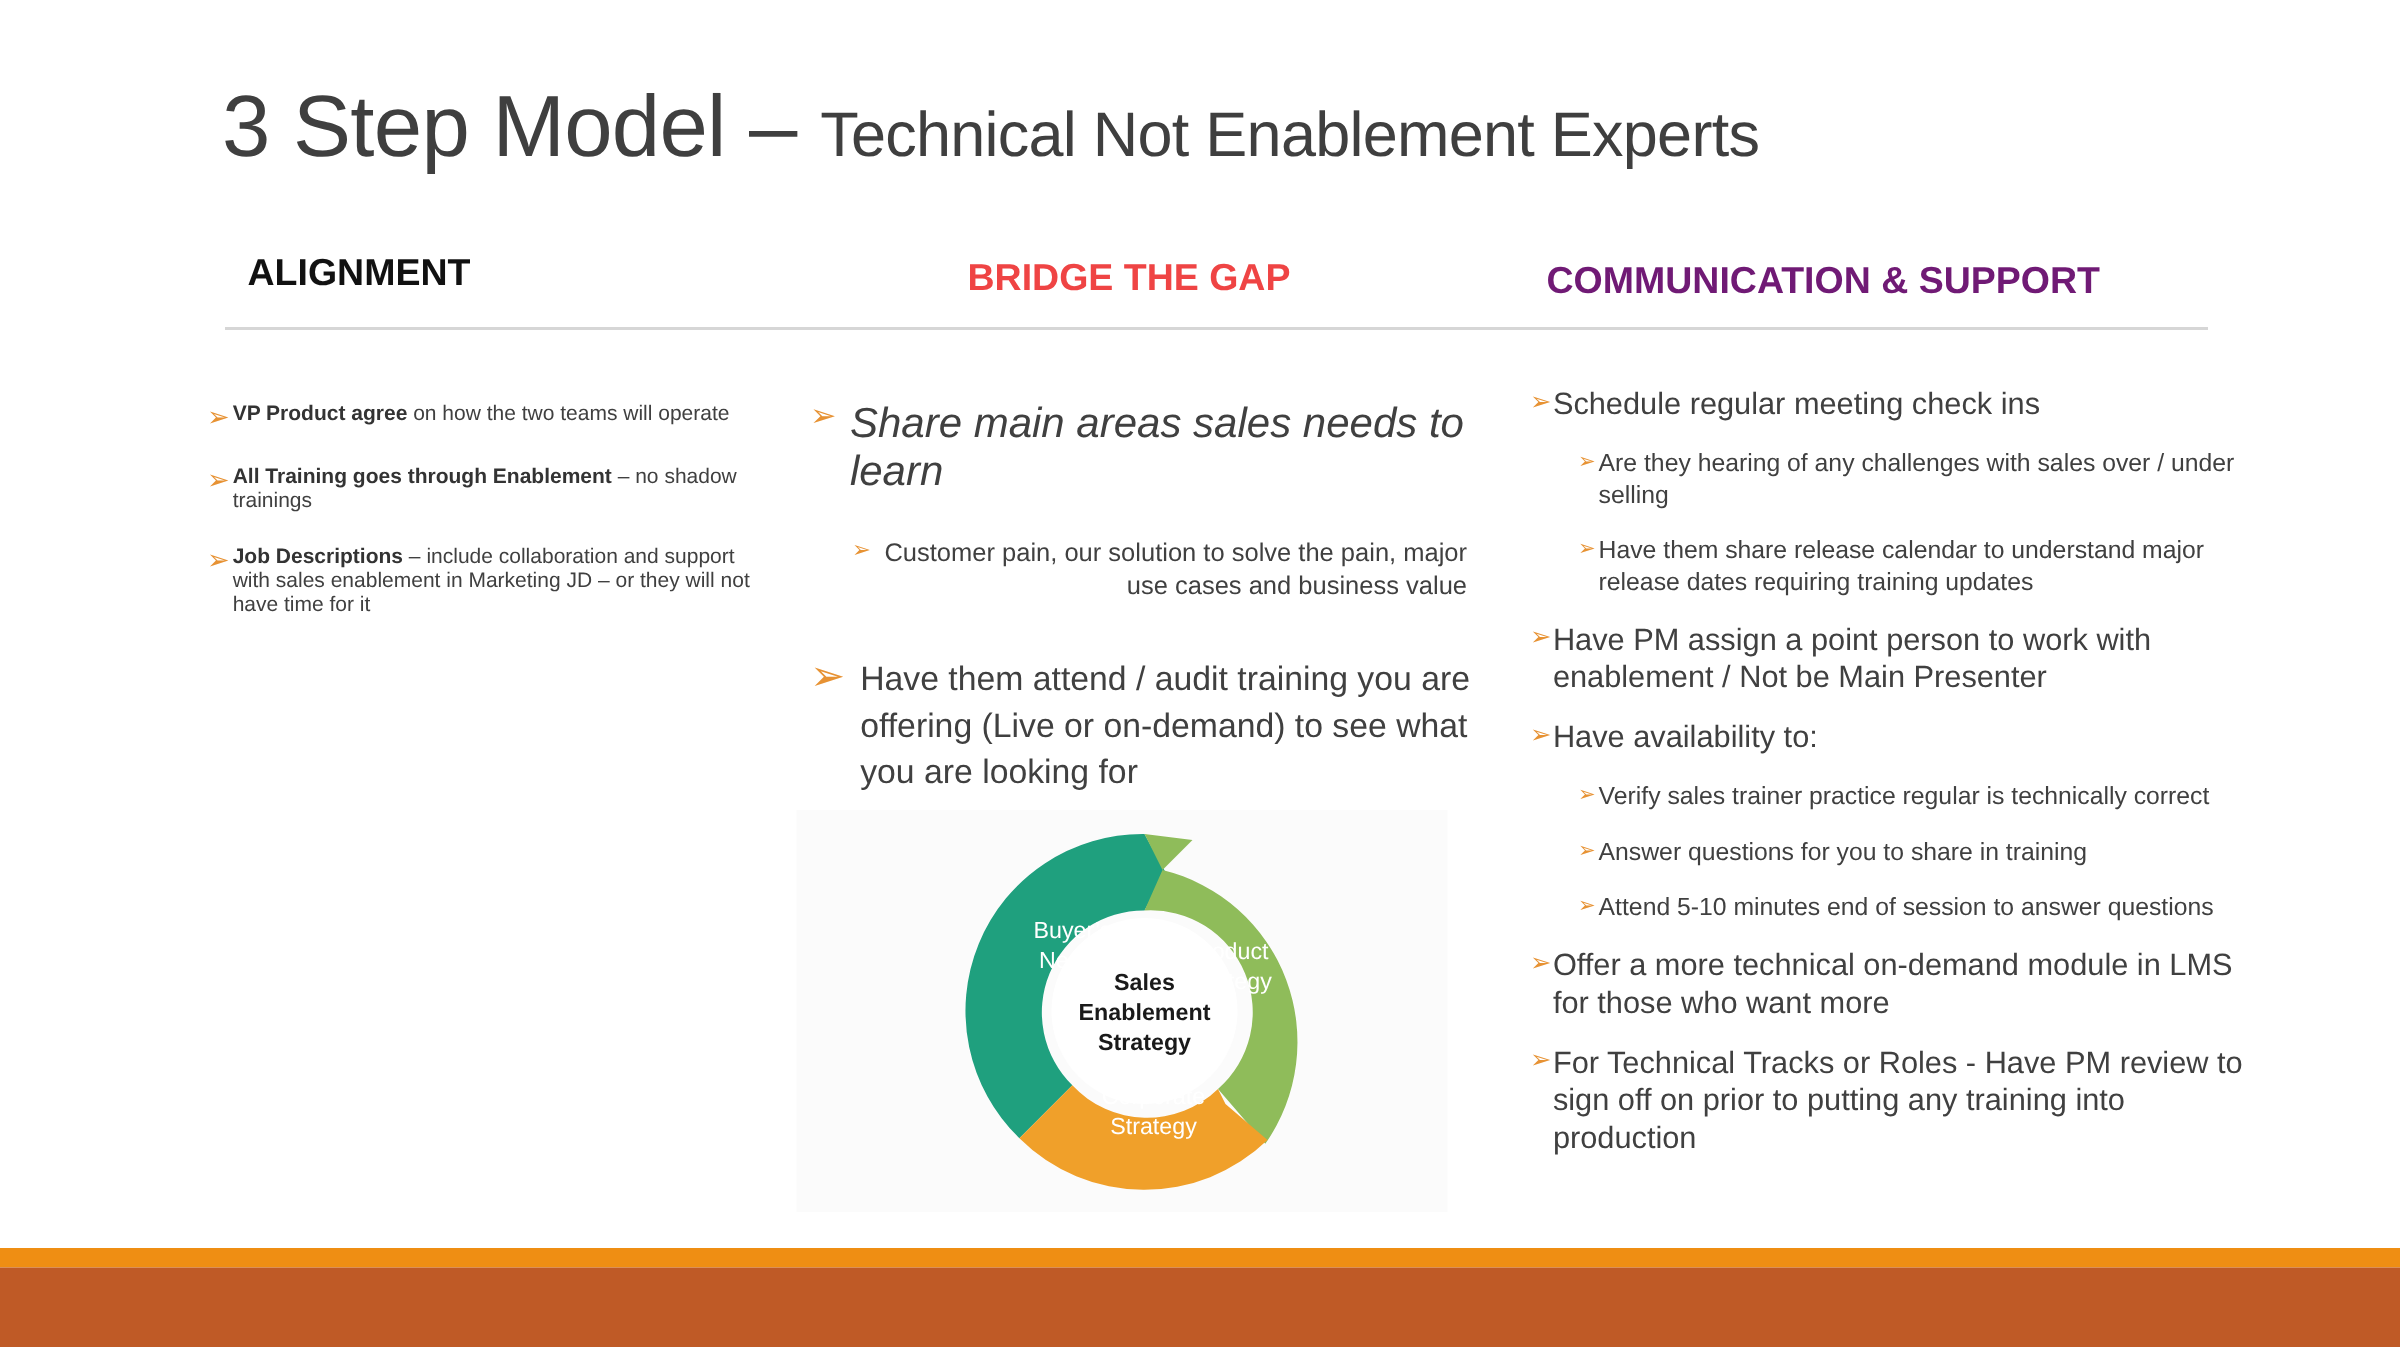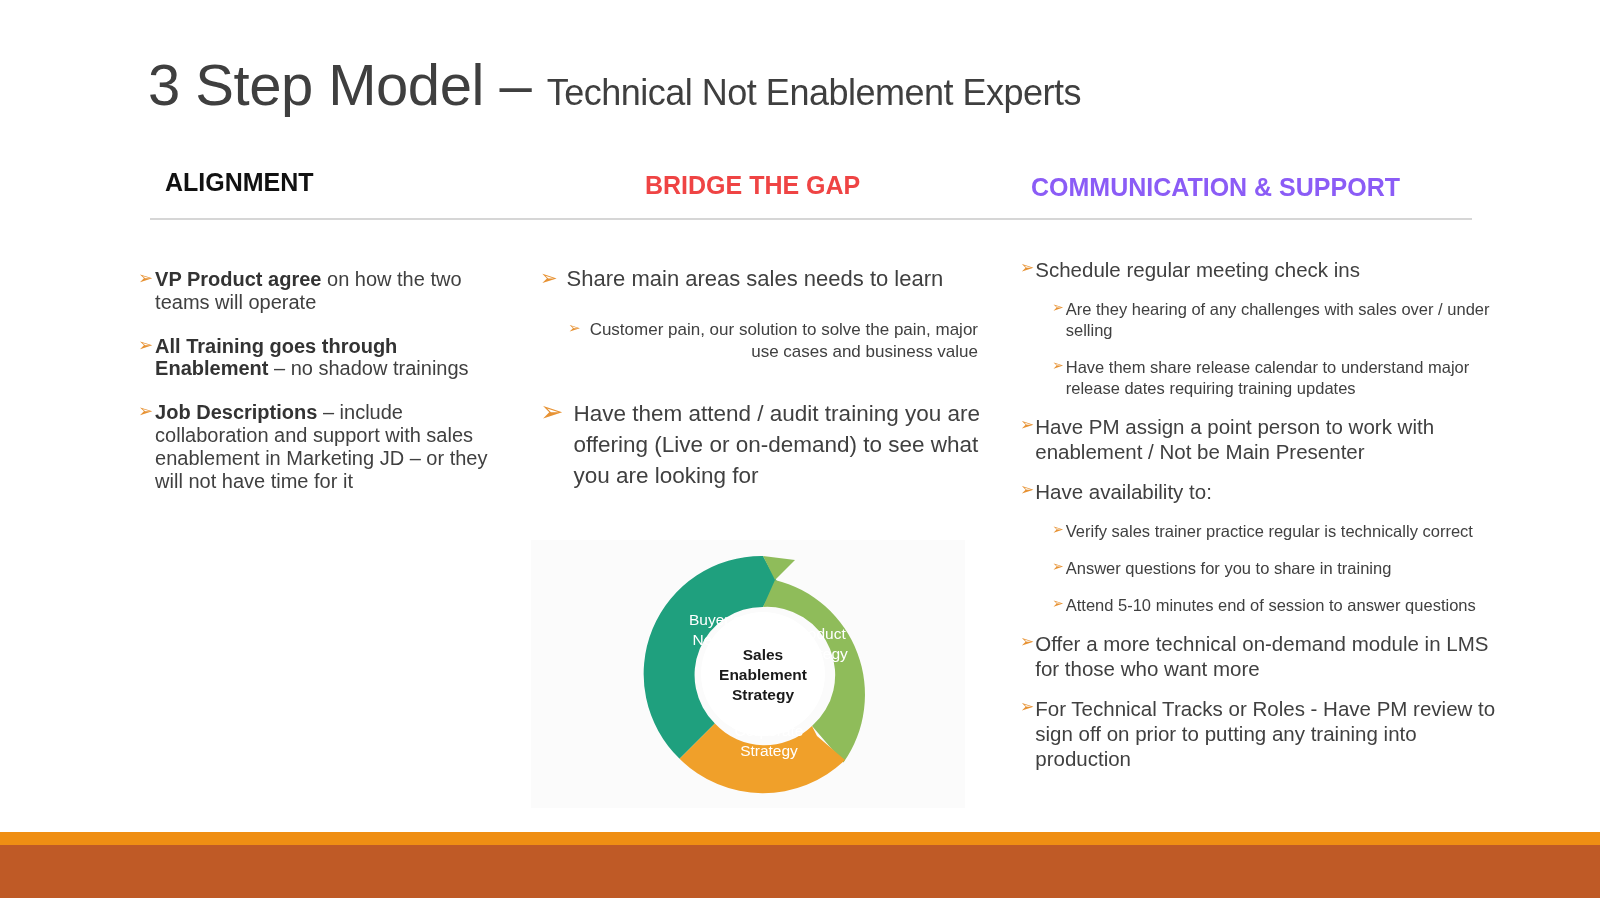--- a/index.html
+++ b/index.html
@@ -29,21 +29,21 @@
     white-space: nowrap;
     color: #3f3f3f;
     font-weight: 300;
     letter-spacing: -0.5px;
   }
   .title .t-main {
     font-size: 58px;
     line-height: 1;
   }
   .title .t-sub {
-    font-size: 36px;
+    font-size: 42px;
     line-height: 1;
   }
 
   
   .col-head {
     position: absolute;
     font-weight: bold;
     white-space: nowrap;
   }
   #head-alignment {
@@ -55,21 +55,21 @@
   #head-bridge {
     left: 645px;
     top: 171px;
     font-size: 25px;
     color: #ef4444;
   }
   #head-comm {
     left: 1031px;
     top: 173px;
     font-size: 25px;
-    color: #8b5cf6;
+    color: #701a75;
   }
 
   .head-rule {
     position: absolute;
     left: 150px;
     top: 218px;
     width: 1322px;
     height: 2px;
     background: #d6d6d6;
   }
@@ -89,27 +89,27 @@
   .btext {
     flex: 1 1 auto;
     line-height: 1.15;
   }
   .btext b { font-weight: bold; color: #333333; }
 
   
   #col1 { position: absolute; left: 138px; top: 268px; width: 370px; }
   #col1 .bullet { position: relative; margin-bottom: 21px; }
   #col1 .arrow { font-size: 18px; margin-right: 2px; }
-  #col1 .btext { font-size: 20px; line-height: 1.14; }
+  #col1 .btext { font-size: 14px; line-height: 1.14; }
 
   
   #col2 { position: absolute; left: 540px; top: 266px; width: 450px; }
   #c2-b1 { position: relative; }
   #c2-b1 .arrow { font-size: 21px; margin-right: 9px; }
-  #c2-b1 .btext { font-size: 22px; }
+  #c2-b1 .btext { font-size: 28px; font-style: italic; }
   #c2-s1 { position: relative; margin-top: 28px; margin-left: 28px; width: 410px; }
   #c2-s1 .arrow { font-size: 15px; margin-right: 2px; }
   #c2-s1 .btext { font-size: 17px; line-height: 1.28; text-align: right; }
   #c2-b2 { position: relative; margin-top: 35px; }
   #c2-b2 .arrow { font-size: 28px; margin-right: 10px; line-height: 1; }
   #c2-b2 .btext { font-size: 22.5px; line-height: 1.38; }
 
   
   #col3 { position: absolute; left: 1020px; top: 258px; width: 485px; }
   #col3 .lvl1 { position: relative; margin-bottom: 16px; }

